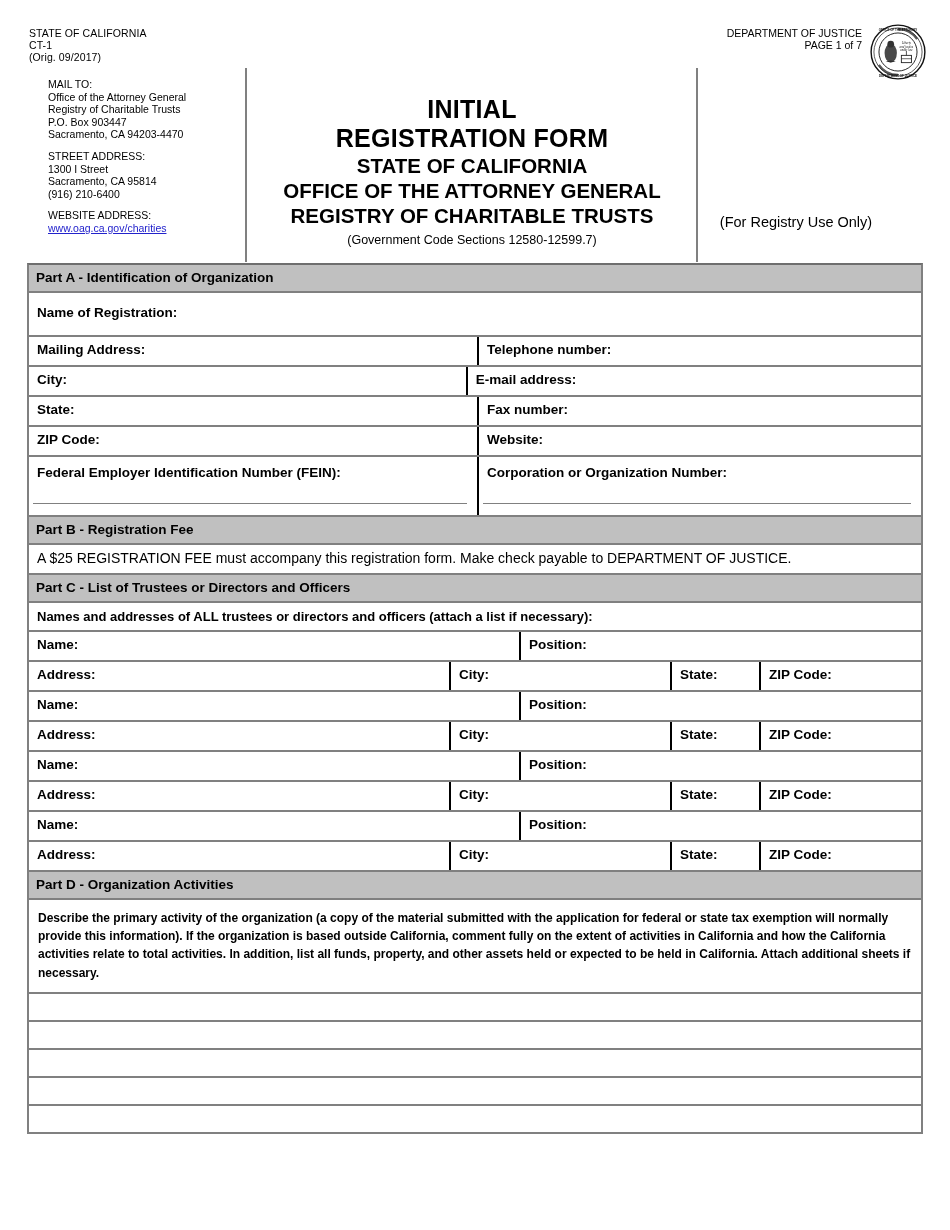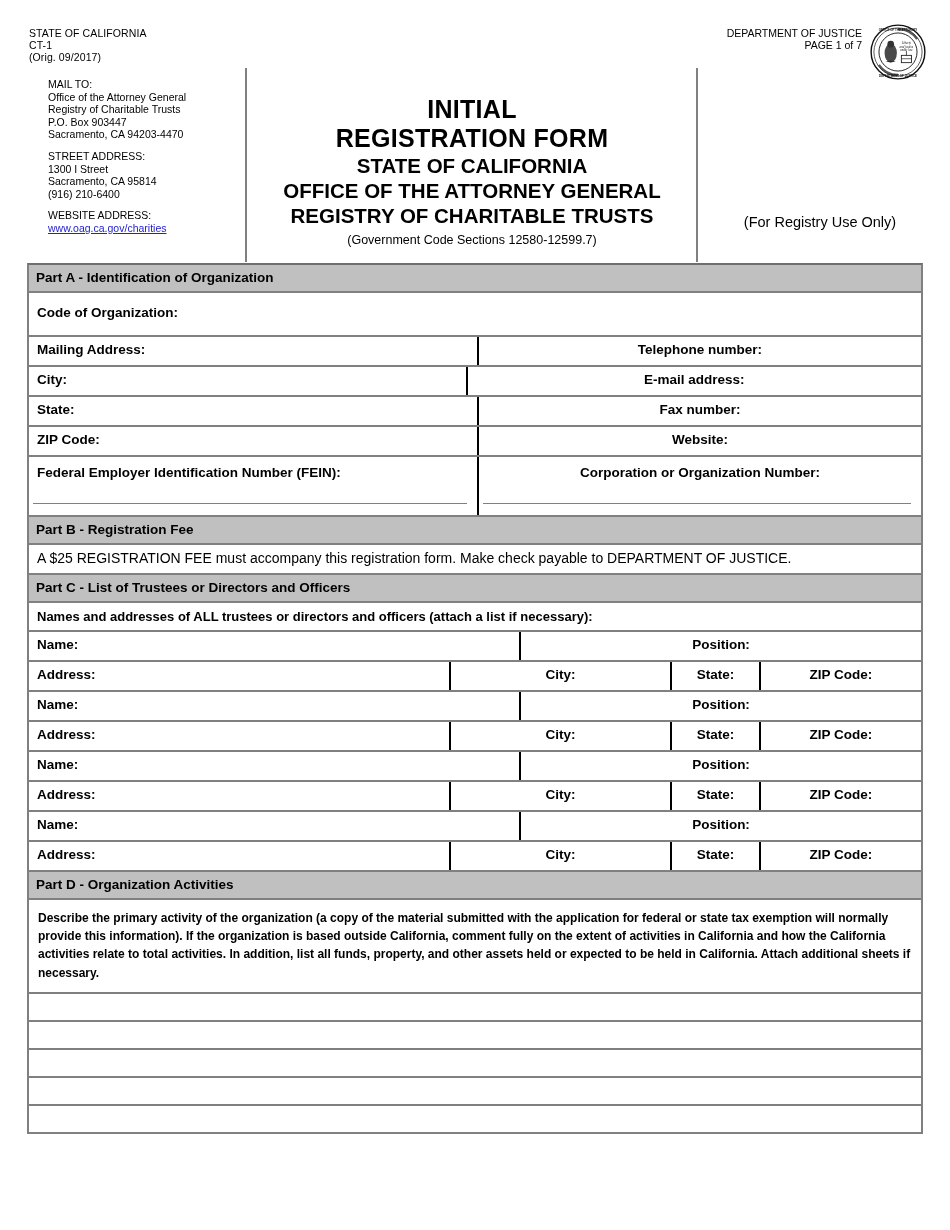--- a/index.html
+++ b/index.html
@@ -71,21 +71,21 @@
   }
   .title-block .t1 { font-size: 25px; font-weight: bold; line-height: 29px; letter-spacing: .3px; margin-top: 9px;}
   .title-block .t2 { font-size: 25px; font-weight: bold; line-height: 29px; letter-spacing: .3px;}
   .title-block .t3 { font-size: 20.5px; font-weight: bold; line-height: 25px; }
   .title-block .t4 { font-size: 20.5px; font-weight: bold; line-height: 25px; }
   .title-block .t5 { font-size: 20.5px; font-weight: bold; line-height: 25px; }
   .title-block .t6 { font-size: 12.5px; font-weight: normal; margin-top: 5px; }
 
   .registry-use {
     position: absolute;
-    left: 700px; top: 238px;
+    left: 676px; top: 238px;
     width: 240px;
     text-align: center;
     font-size: 14.5px;
     transform: translateY(-24px);
   }
 
   
   .form {
     position: absolute;
     left: 27px; top: 263px;
@@ -109,21 +109,21 @@
     width: 100%;
   }
 
   .cell {
     font-size: 13.5px;
     font-weight: bold;
     padding: 7px 8px;
     line-height: 15px;
     position: relative;
   }
-  .vdiv { border-left: 2px solid #000000; text-align: center; }
+  .vdiv { border-left: 2px solid #000000; }
 
   .r-name  { height: 42px; padding-top: 12px; }
   .r-std   { height: 28px; padding-top: 5px; }
   .r-fein  { height: 58px; padding-top: 8px; }
 
   .uline {
     position: absolute;
     left: 4px; right: 10px;
     bottom: 11px;
     height: 1.5px;
@@ -225,21 +225,21 @@
   <div class="registry-use">(For Registry Use Only)</div>
 </div>
 
 <div class="form">
 
   <div class="row">
     <div class="part-hd">Part A - Identification of Organization</div>
   </div>
 
   <div class="row">
-    <div class="cell r-name" style="width:100%">Code of Organization:</div>
+    <div class="cell r-name" style="width:100%">Name of Registration:</div>
   </div>
 
   <div class="row">
     <div class="cell r-std" style="width:448px">Mailing Address:</div>
     <div class="cell r-std vdiv" style="width:444px">Telephone number:</div>
   </div>
 
   <div class="row">
     <div class="cell r-std" style="width:448px">City:</div>
     <div class="cell r-std vdiv" style="width:467px">E-mail address:</div>

